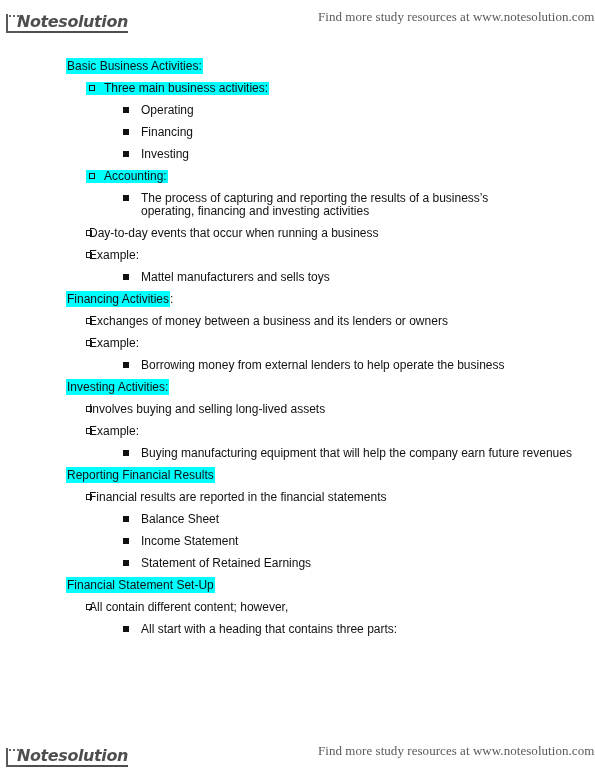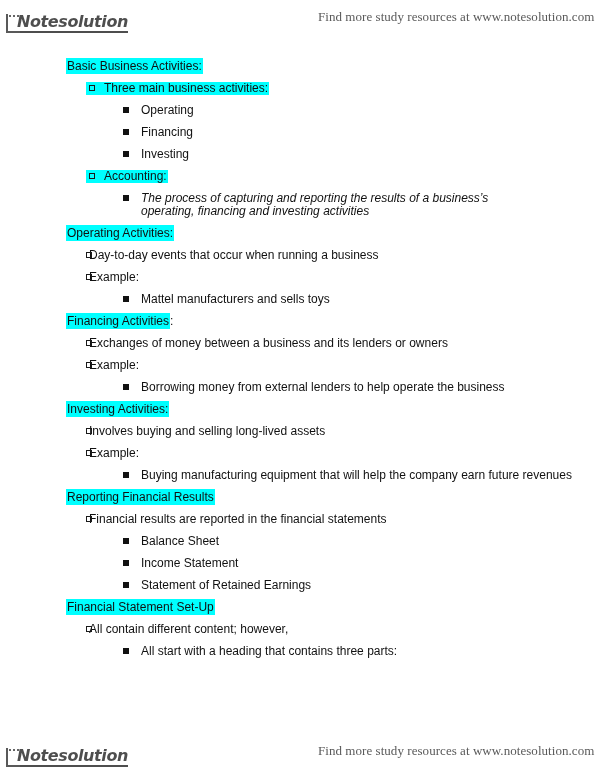--- a/index.html
+++ b/index.html
@@ -110,21 +110,20 @@
   }
   
   .lvl3 {
     margin-left: 123px;
     margin-bottom: 9px;
     padding-left: 18px;
   }
   .lvl3.wrap {
     white-space: normal;
     width: 392px;
-    font-style: italic;
   }
 
   .bullet {
     position: absolute;
     left: 0;
   }
   .sq-hollow {
     top: 2.5px;
     width: 6px;
     height: 6px;
@@ -164,21 +163,20 @@
 </div>
 
 <div class="content" id="doc-content">
     <div class="line h-sec"><span class="hl">Basic Business Activities:</span></div>
     <div class="line row-hl-holder"><span class="row-hl-inner"><span class="bullet sq-hollow"></span><span>Three main business activities:</span></span></div>
     <div class="line lvl3"><span class="bullet sq-filled"></span><span>Operating</span></div>
     <div class="line lvl3"><span class="bullet sq-filled"></span><span>Financing</span></div>
     <div class="line lvl3"><span class="bullet sq-filled"></span><span>Investing</span></div>
     <div class="line row-hl-holder"><span class="row-hl-inner"><span class="bullet sq-hollow"></span><span>Accounting:</span></span></div>
     <div class="line lvl3 wrap"><span class="bullet sq-filled"></span><span>The process of capturing and reporting the results of a business’s operating, financing and investing activities</span></div>
-    <div class="line h-sec"><span class="hl">Operating Activities:</span></div>
     <div class="line lvl2"><span class="bullet sq-hollow"></span><span>Day-to-day events that occur when running a business</span></div>
     <div class="line lvl2"><span class="bullet sq-hollow"></span><span>Example:</span></div>
     <div class="line lvl3"><span class="bullet sq-filled"></span><span>Mattel manufacturers and sells toys</span></div>
     <div class="line h-sec"><span><span class="hl">Financing Activities</span>:</span></div>
     <div class="line lvl2"><span class="bullet sq-hollow"></span><span>Exchanges of money between a business and its lenders or owners</span></div>
     <div class="line lvl2"><span class="bullet sq-hollow"></span><span>Example:</span></div>
     <div class="line lvl3"><span class="bullet sq-filled"></span><span>Borrowing money from external lenders to help operate the business</span></div>
     <div class="line h-sec"><span class="hl">Investing Activities:</span></div>
     <div class="line lvl2"><span class="bullet sq-hollow"></span><span>Involves buying and selling long-lived assets</span></div>
     <div class="line lvl2"><span class="bullet sq-hollow"></span><span>Example:</span></div>

